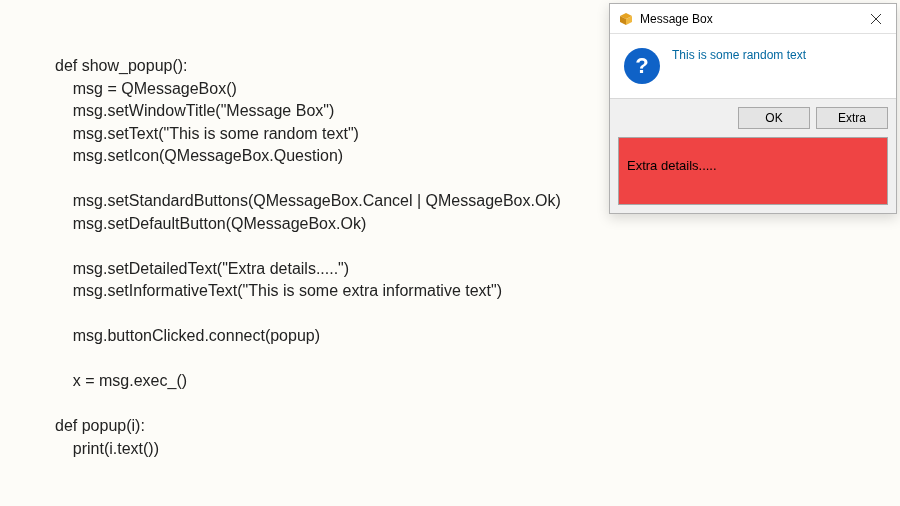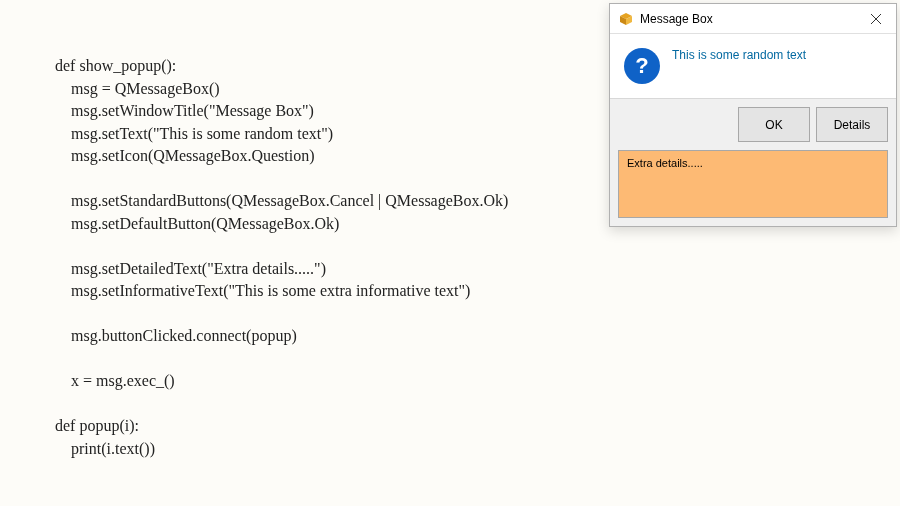--- a/index.html
+++ b/index.html
@@ -8,21 +8,21 @@
       height: 506px;
       font-family: 'Segoe UI', Tahoma, sans-serif;
       background: #fdfcf8;
       position: relative;
       overflow: hidden;
     }
     .code-area {
       position: absolute;
       left: 55px;
       top: 55px;
-      font-family: Liberation Serif, serif;
+      font-family: Liberation Sans, sans-serif;
       font-size: 16px;
       line-height: 22.5px;
       color: #222;
       white-space: pre;
     }
     .dialog {
       position: absolute;
       right: 3px;
       top: 3px;
       width: 288px;
@@ -96,42 +96,42 @@
     .dialog-buttons {
       background: #f0f0f0;
       border-top: 1px solid #d8d8d8;
       padding: 8px;
       display: flex;
       justify-content: flex-end;
       gap: 6px;
     }
     .dialog-btn {
       min-width: 72px;
-      height: 35px;
+      height: 22px;
       font-size: 12px;
       background: #e4e4e4;
       border: 1px solid #a8a8a8;
       cursor: pointer;
       font-family: inherit;
       padding: 0 8px;
     }
     .dialog-btn.default {
       border: 1.5px solid #1a6fd4;
       background: #e4e4e4;
     }
     .dialog-details-area{
       background:#f0f0f0;
       padding: 0 8px 8px 8px;
     }
     .dialog-details {
-      background: #fdba74;
+      background: #ef4444;
       border: 1px solid #a8a8a8;
-      padding: 6px 8px;
+      padding: 20px 8px;
       min-height: 68px;
-      font-size: 11px;
+      font-size: 13px;
       color: #000;
     }
   </style>
 </head>
 <body>
 
 <div class="code-area">def show_popup():
     msg = QMessageBox()
     msg.setWindowTitle("Message Box")
     msg.setText("This is some random text")
@@ -170,18 +170,18 @@
   <div class="dialog-body">
     <div class="dialog-icon">
       <span class="dialog-icon-qm">?</span>
     </div>
     <div class="dialog-texts">
       <div class="dialog-text-main">This is some random text</div>
     </div>
   </div>
   <div class="dialog-buttons">
     <button class="dialog-btn">OK</button>
-    <button class="dialog-btn">Details</button>
+    <button class="dialog-btn">Extra</button>
   </div>
   <div class="dialog-details-area">
     <div class="dialog-details">Extra details.....</div>
   </div>
 </div>
 
 </body></html>

